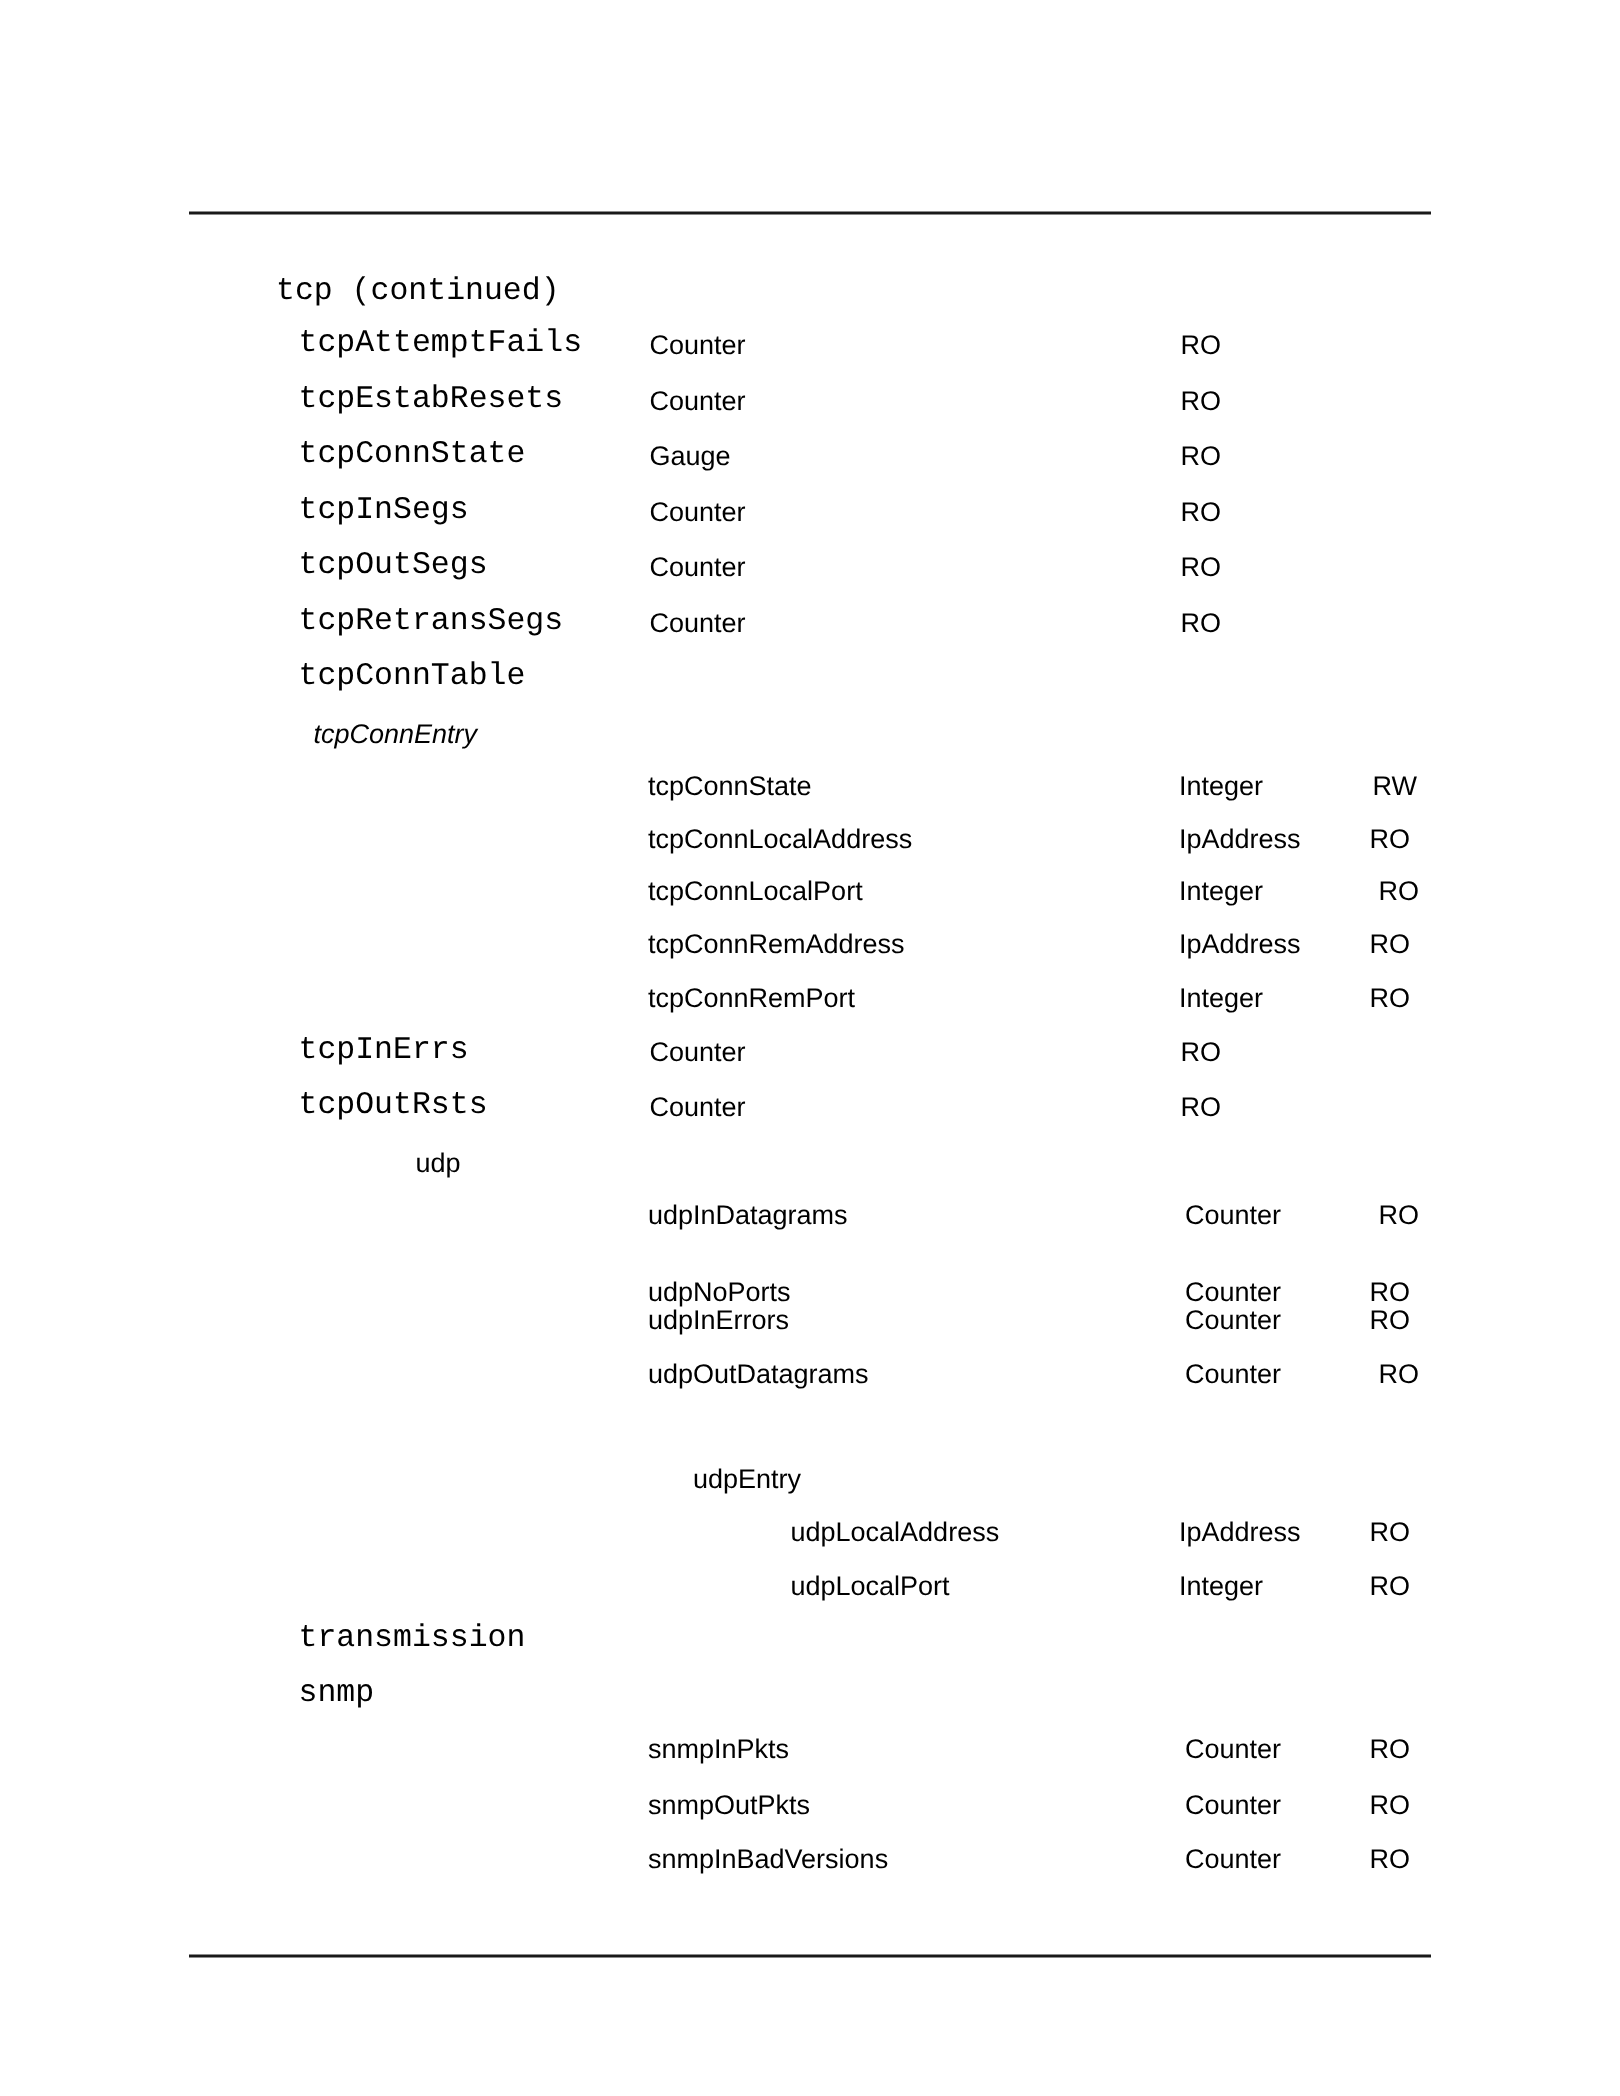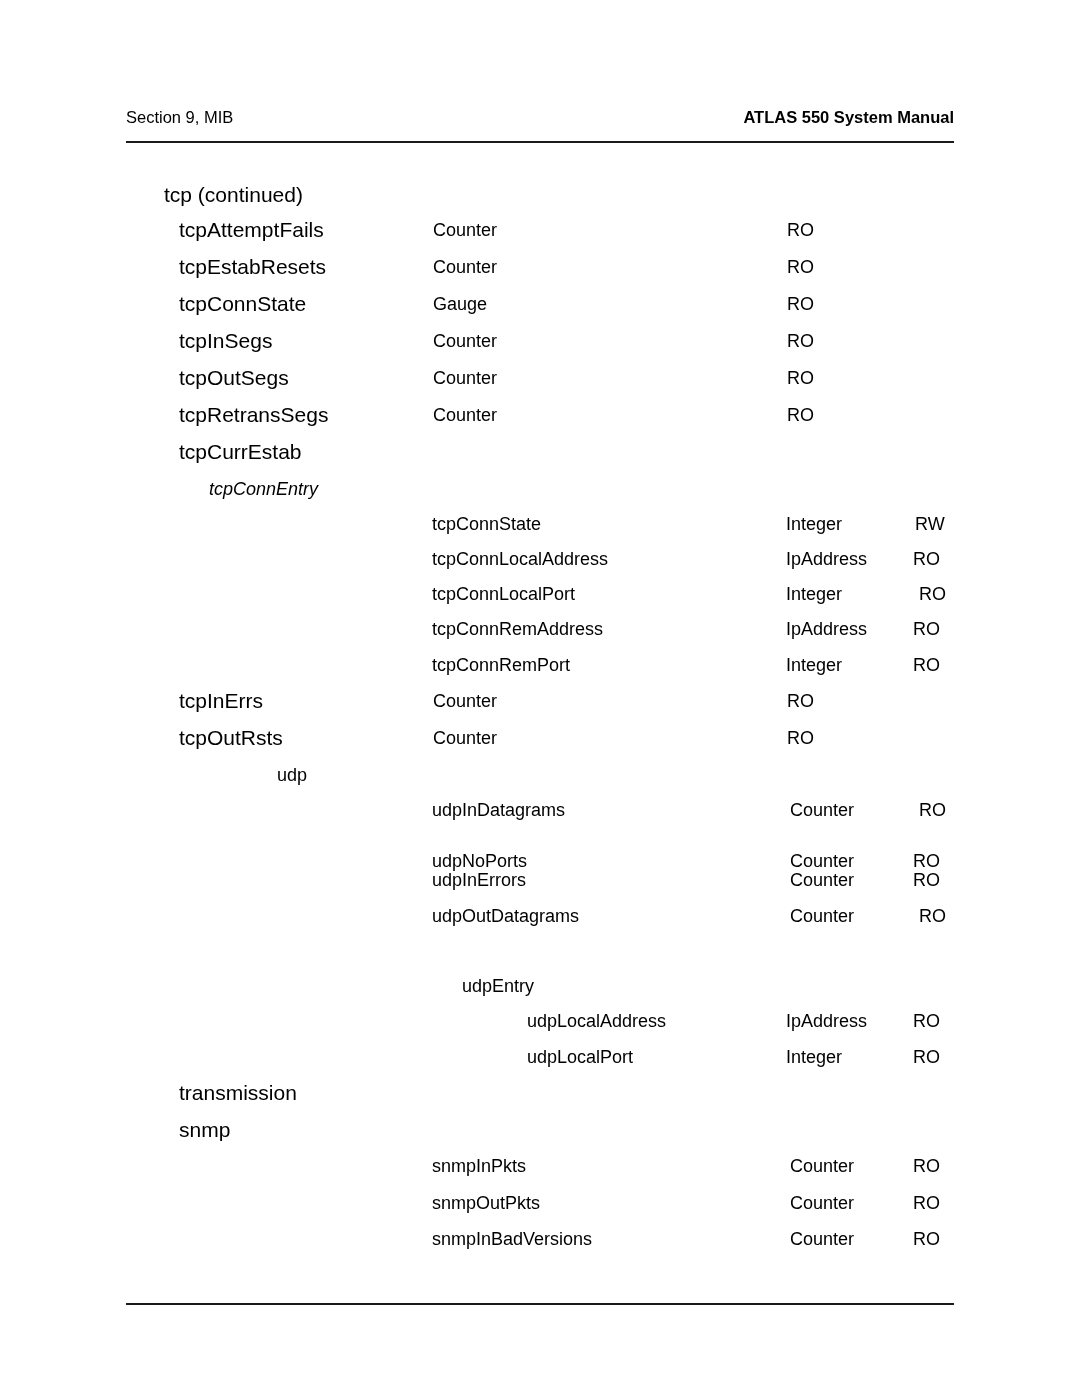--- a/index.html
+++ b/index.html
@@ -112,40 +112,37 @@
     width: 1080px;
   }
   .cell {
     position: absolute;
     top: 0;
     white-space: nowrap;
     line-height: 30px;
   }
   
   .serif {
-    font-family: Liberation Sans, sans-serif;
+    font-family: Liberation Mono, monospace;
     font-size: 21px;
+    margin-left: 20px;
   }
   
   .sans {
     font-family: "Liberation Sans", sans-serif;
     font-size: 18px;
   }
   .cell-type { font-family: "Liberation Sans", sans-serif; font-size: 18px; }
   .cell-access { font-family: "Liberation Sans", sans-serif; font-size: 18px; }
 </style>
 </head>
 <body>
 
 <div class="page">
 
-  <div class="header">
-    <div class="header-left">Section 9, MIB</div>
-    <div class="header-right">ATLAS 550 System Manual</div>
-  </div>
   <div class="rule rule-top"></div>
 
   <div class="mib-body">
       <div class="mib-row" style="top: 180px;">
         <span class="cell serif" style="left: 164px;">tcp (continued)</span>
       </div>
       <div class="mib-row" style="top: 215px;">
         <span class="cell serif" style="left: 179px;">tcpAttemptFails</span>
         <span class="cell cell-type" style="left: 433px;">Counter</span>
         <span class="cell cell-access" style="left: 787px;">RO</span>
@@ -169,21 +166,21 @@
         <span class="cell serif" style="left: 179px;">tcpOutSegs</span>
         <span class="cell cell-type" style="left: 433px;">Counter</span>
         <span class="cell cell-access" style="left: 787px;">RO</span>
       </div>
       <div class="mib-row" style="top: 400px;">
         <span class="cell serif" style="left: 179px;">tcpRetransSegs</span>
         <span class="cell cell-type" style="left: 433px;">Counter</span>
         <span class="cell cell-access" style="left: 787px;">RO</span>
       </div>
       <div class="mib-row" style="top: 437px;">
-        <span class="cell serif" style="left: 179px;">tcpCurrEstab</span>
+        <span class="cell serif" style="left: 179px;">tcpConnTable</span>
       </div>
       <div class="mib-row" style="top: 474px; font-style: italic;">
         <span class="cell sans" style="left: 209px;">tcpConnEntry</span>
       </div>
       <div class="mib-row" style="top: 509px;">
         <span class="cell sans" style="left: 432px;">tcpConnState</span>
         <span class="cell cell-type" style="left: 786px;">Integer</span>
         <span class="cell cell-access" style="left: 915px;">RW</span>
       </div>
       <div class="mib-row" style="top: 544px;">

